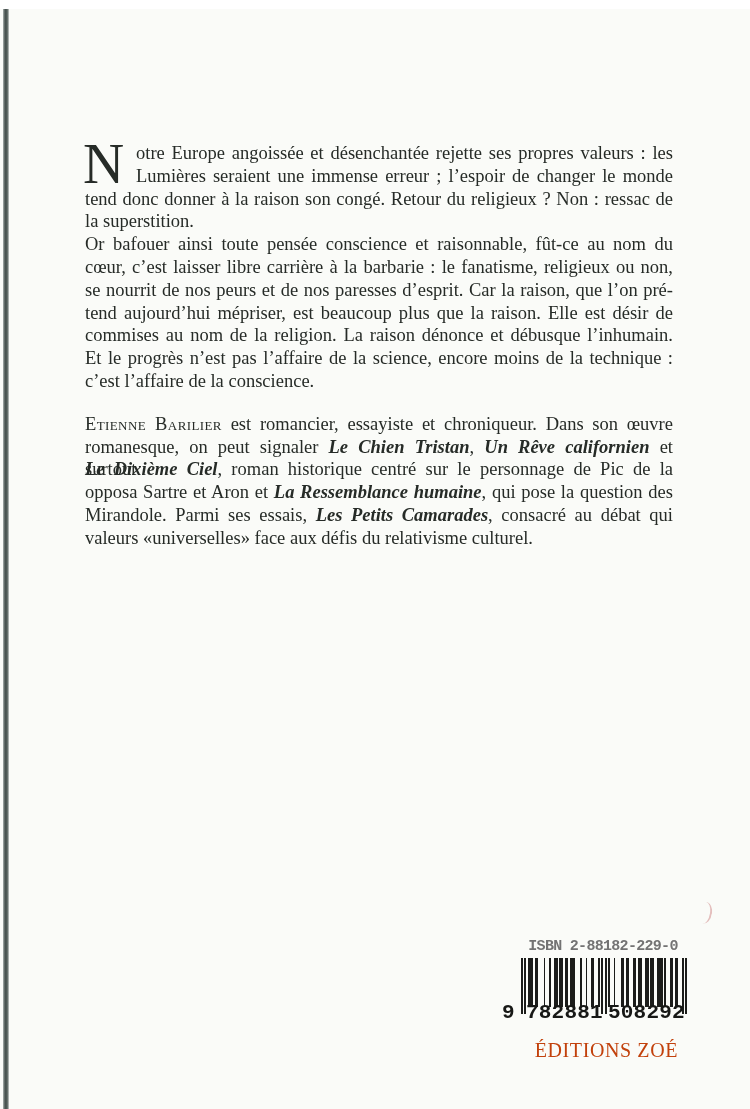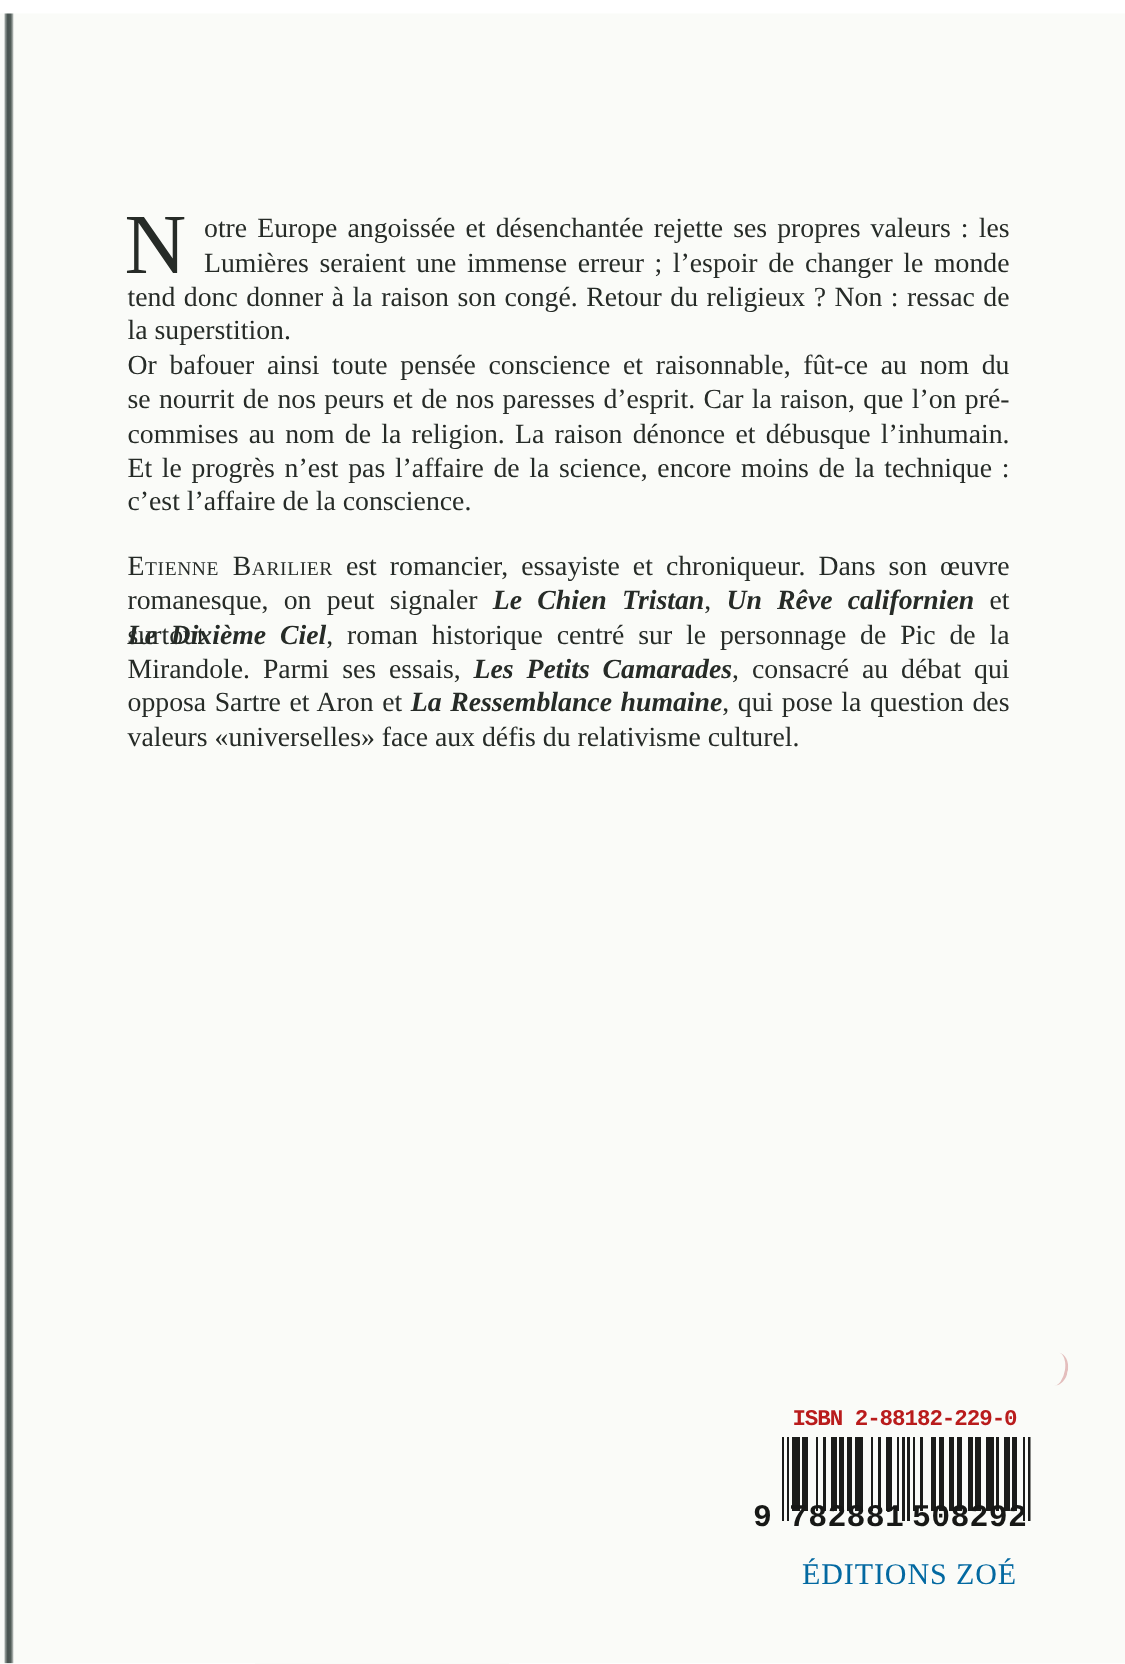--- a/index.html
+++ b/index.html
@@ -49,21 +49,21 @@
   #isbn-block { position: absolute; left: 0; top: 0; }
   #isbn-number {
     position: absolute;
     left: 527px; top: 938px;
     width: 152px;
     text-align: center;
     font-family: "Liberation Mono", monospace;
     font-weight: bold;
     font-size: 15px;
     letter-spacing: -0.7px;
-    color: #b91c1c;
+    color: #737373;
     white-space: nowrap;
   }
   #barcode-svg {
     position: absolute;
     left: 521px; top: 958px;
     width: 166px; height: 56px;
   }
   #barcode-svg rect { fill: #1b1c1a; }
   .bar-digit {
     position: absolute;
@@ -79,21 +79,21 @@
   #digit-lead  { left: 502px; }
   #digit-g1    { left: 526px; }
   #digit-g2    { left: 608px; }
 
   #publisher {
     position: absolute;
     right: 72px; top: 1039px;
     font-family: "Liberation Serif", serif;
     font-size: 20px;
     letter-spacing: 0.6px;
-    color: #0369a1;
+    color: #c2410c;
     white-space: nowrap;
   }
   #pen-mark {
     position: absolute;
     left: 701px; top: 902px;
     width: 9px; height: 22px;
     border-right: 2px solid rgba(205, 130, 130, 0.5);
     border-radius: 0 70% 70% 0 / 0 50% 50% 0;
     transform: rotate(9deg);
   }
@@ -108,31 +108,33 @@
   <div id="blurb">
       <div class="para">
         <span class="dropcap">N</span>
         <div class="line indent"><span>otre Europe angoissée et désenchantée rejette ses propres valeurs : les</span></div>
         <div class="line indent"><span>Lumières seraient une immense erreur ; l’espoir de changer le monde</span></div>
         <div class="line"><span>tend donc donner à la raison son congé. Retour du religieux ? Non : ressac de</span></div>
         <div class="line last"><span>la superstition.</span></div>
       </div>
       <div class="para">
         <div class="line"><span>Or bafouer ainsi toute pensée conscience et raisonnable, fût-ce au nom du</span></div>
+        <div class="line"><span>cœur, c’est laisser libre carrière à la barbarie : le fanatisme, religieux ou non,</span></div>
         <div class="line"><span>se nourrit de nos peurs et de nos paresses d’esprit. Car la raison, que l’on pré-</span></div>
+        <div class="line"><span>tend aujourd’hui mépriser, est beaucoup plus que la raison. Elle est désir de</span></div>
         <div class="line"><span>commises au nom de la religion. La raison dénonce et débusque l’inhumain.</span></div>
         <div class="line"><span>Et le progrès n’est pas l’affaire de la science, encore moins de la technique :</span></div>
         <div class="line last"><span>c’est l’affaire de la conscience.</span></div>
       </div>
       <div class="para spaced">
         <div class="line"><span class="sc">Etienne Barilier</span><span> est romancier, essayiste et chroniqueur. Dans son œuvre</span></div>
         <div class="line"><span>romanesque, on peut signaler </span><span class="it">Le Chien Tristan</span><span>, </span><span class="it">Un Rêve californien</span><span> et surtout</span></div>
         <div class="line"><span class="it">Le Dixième Ciel</span><span>, roman historique centré sur le personnage de Pic de la</span></div>
+        <div class="line"><span>opposa Sartre et Aron et </span><span class="it">La Ressemblance humaine</span><span>, qui pose la question des</span></div>
         <div class="line"><span>Mirandole. Parmi ses essais, </span><span class="it">Les Petits Camarades</span><span>, consacré au débat qui</span></div>
-        <div class="line"><span>opposa Sartre et Aron et </span><span class="it">La Ressemblance humaine</span><span>, qui pose la question des</span></div>
         <div class="line last"><span>valeurs «universelles» face aux défis du relativisme culturel.</span></div>
       </div>
     </div>
 
   <div id="isbn-block">
     <div id="isbn-number">ISBN 2-88182-229-0</div>
     <svg id="barcode-svg" viewBox="0 0 95 33" preserveAspectRatio="none" shape-rendering="crispEdges">
         <rect x="0" y="0" width="1" height="33"></rect>
         <rect x="2" y="0" width="1" height="33"></rect>
         <rect x="4" y="0" width="1" height="29"></rect>

